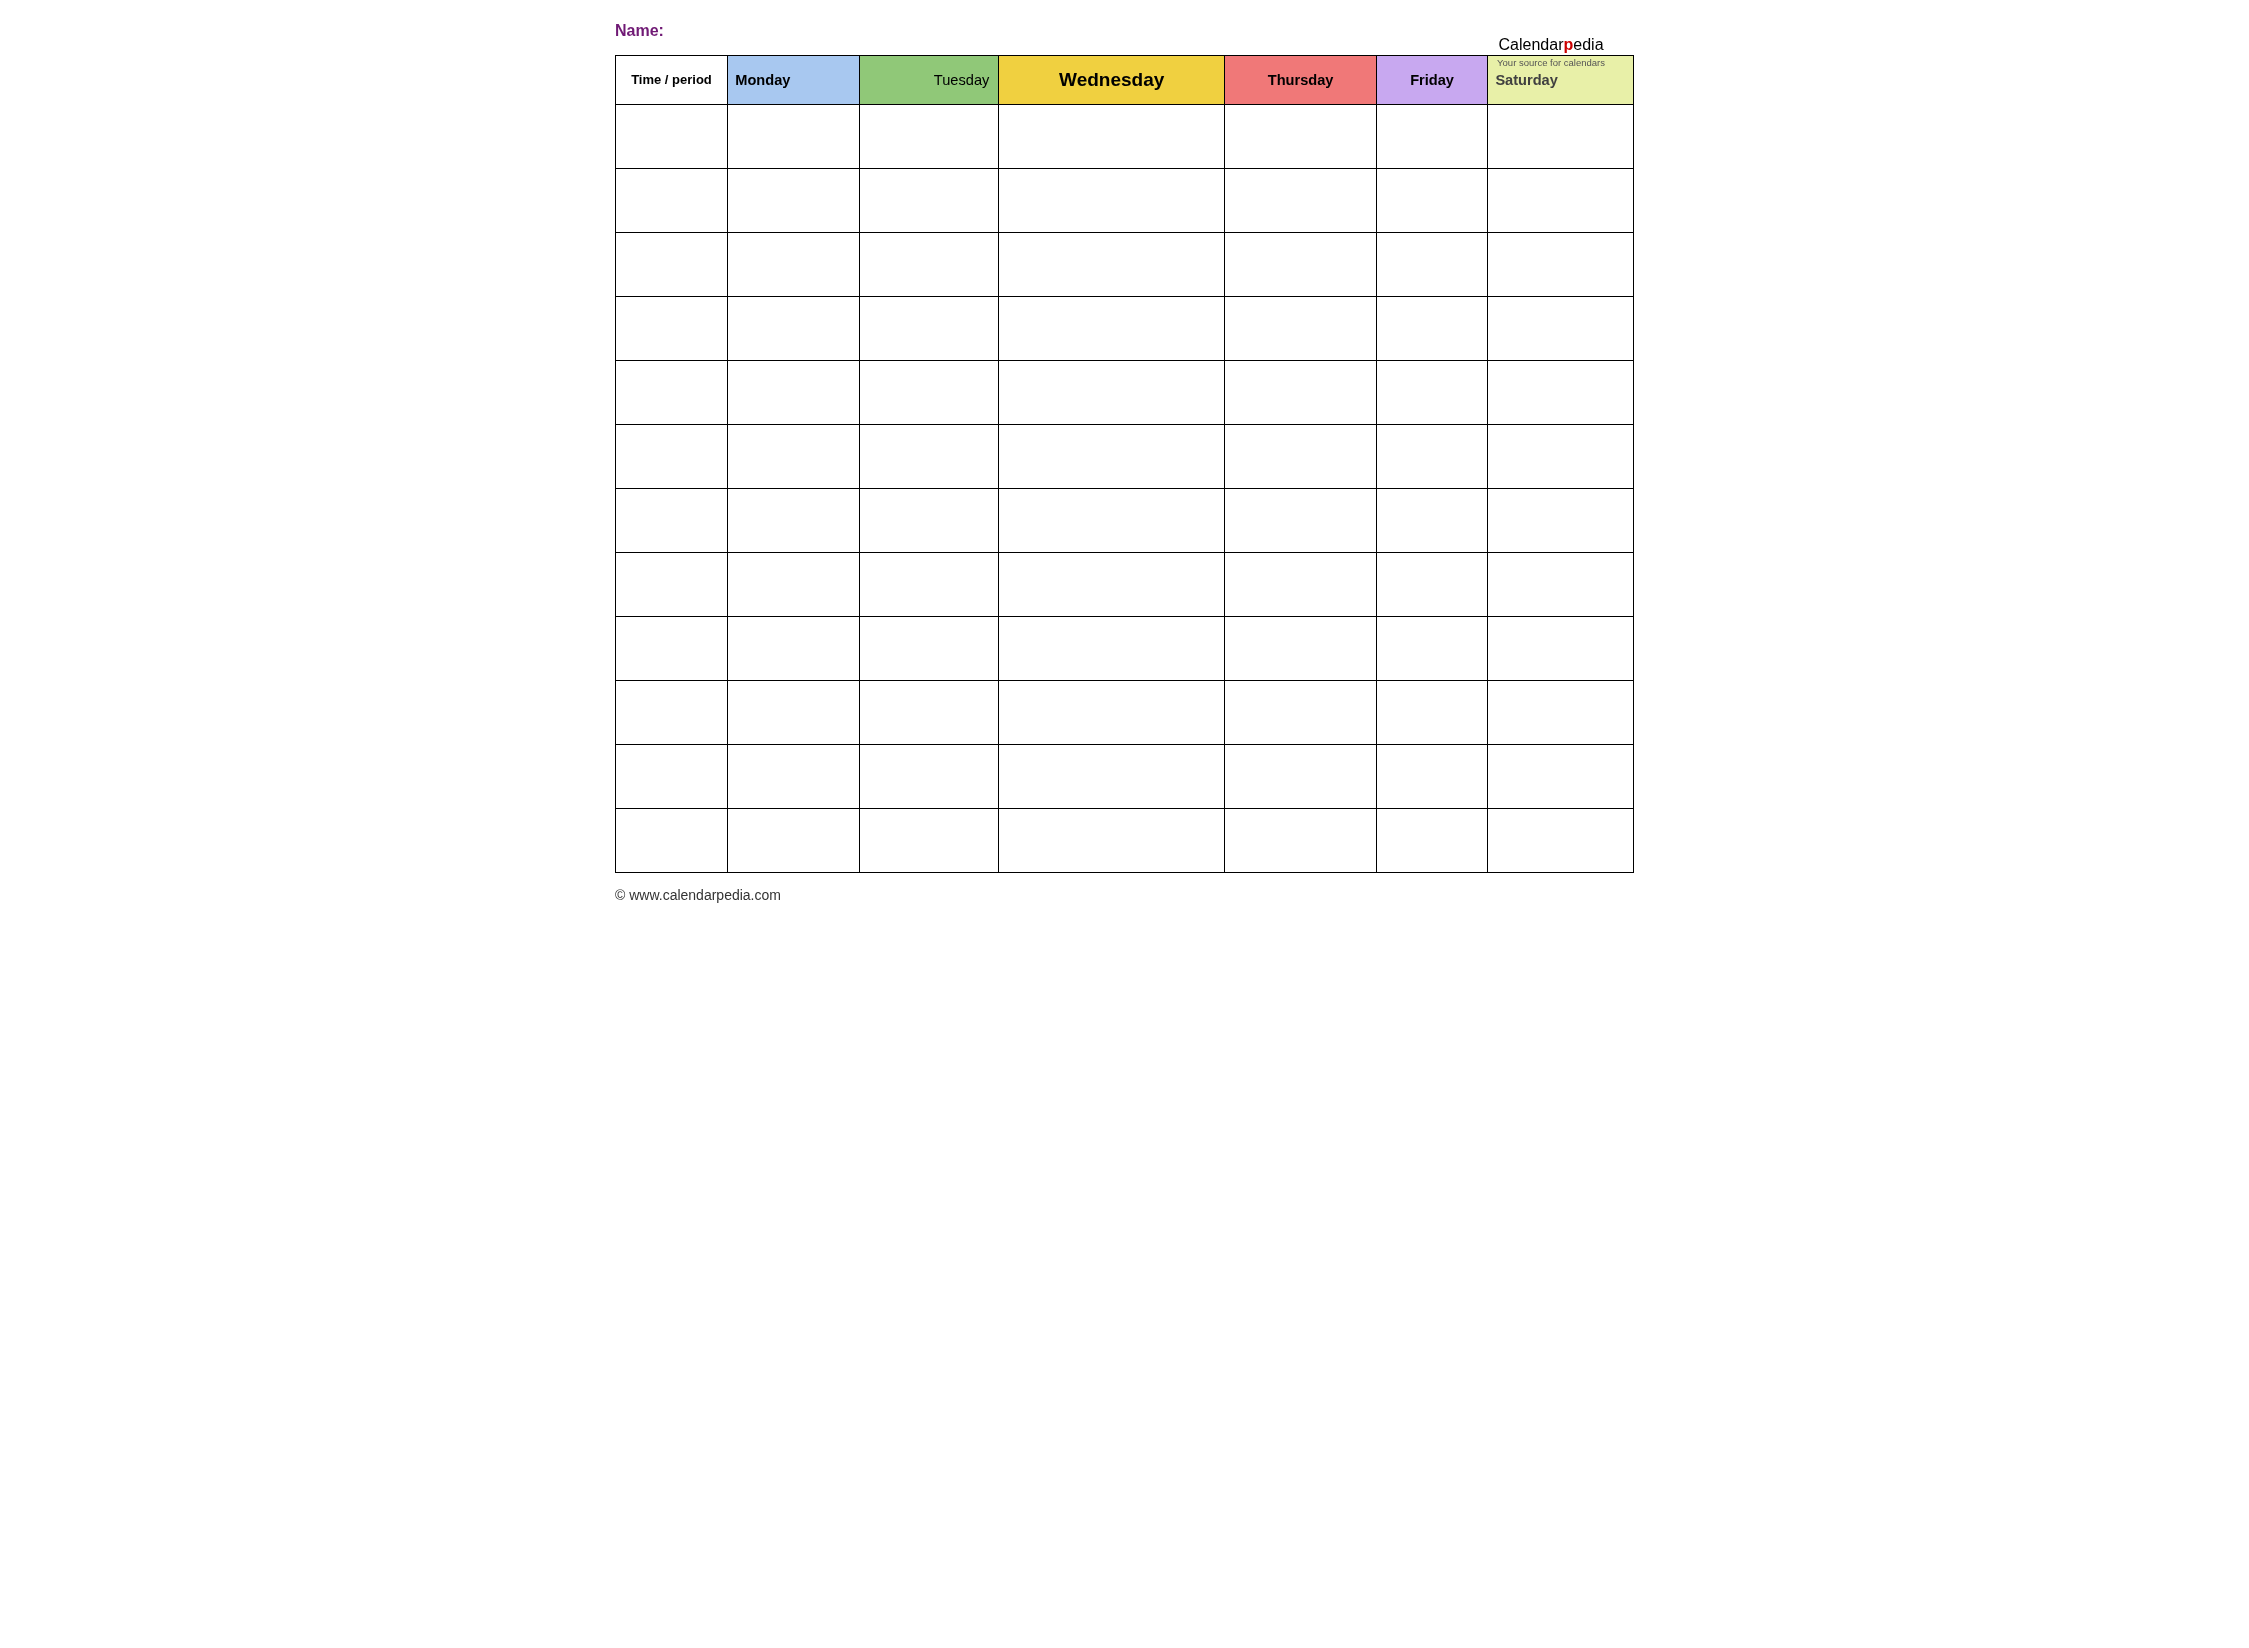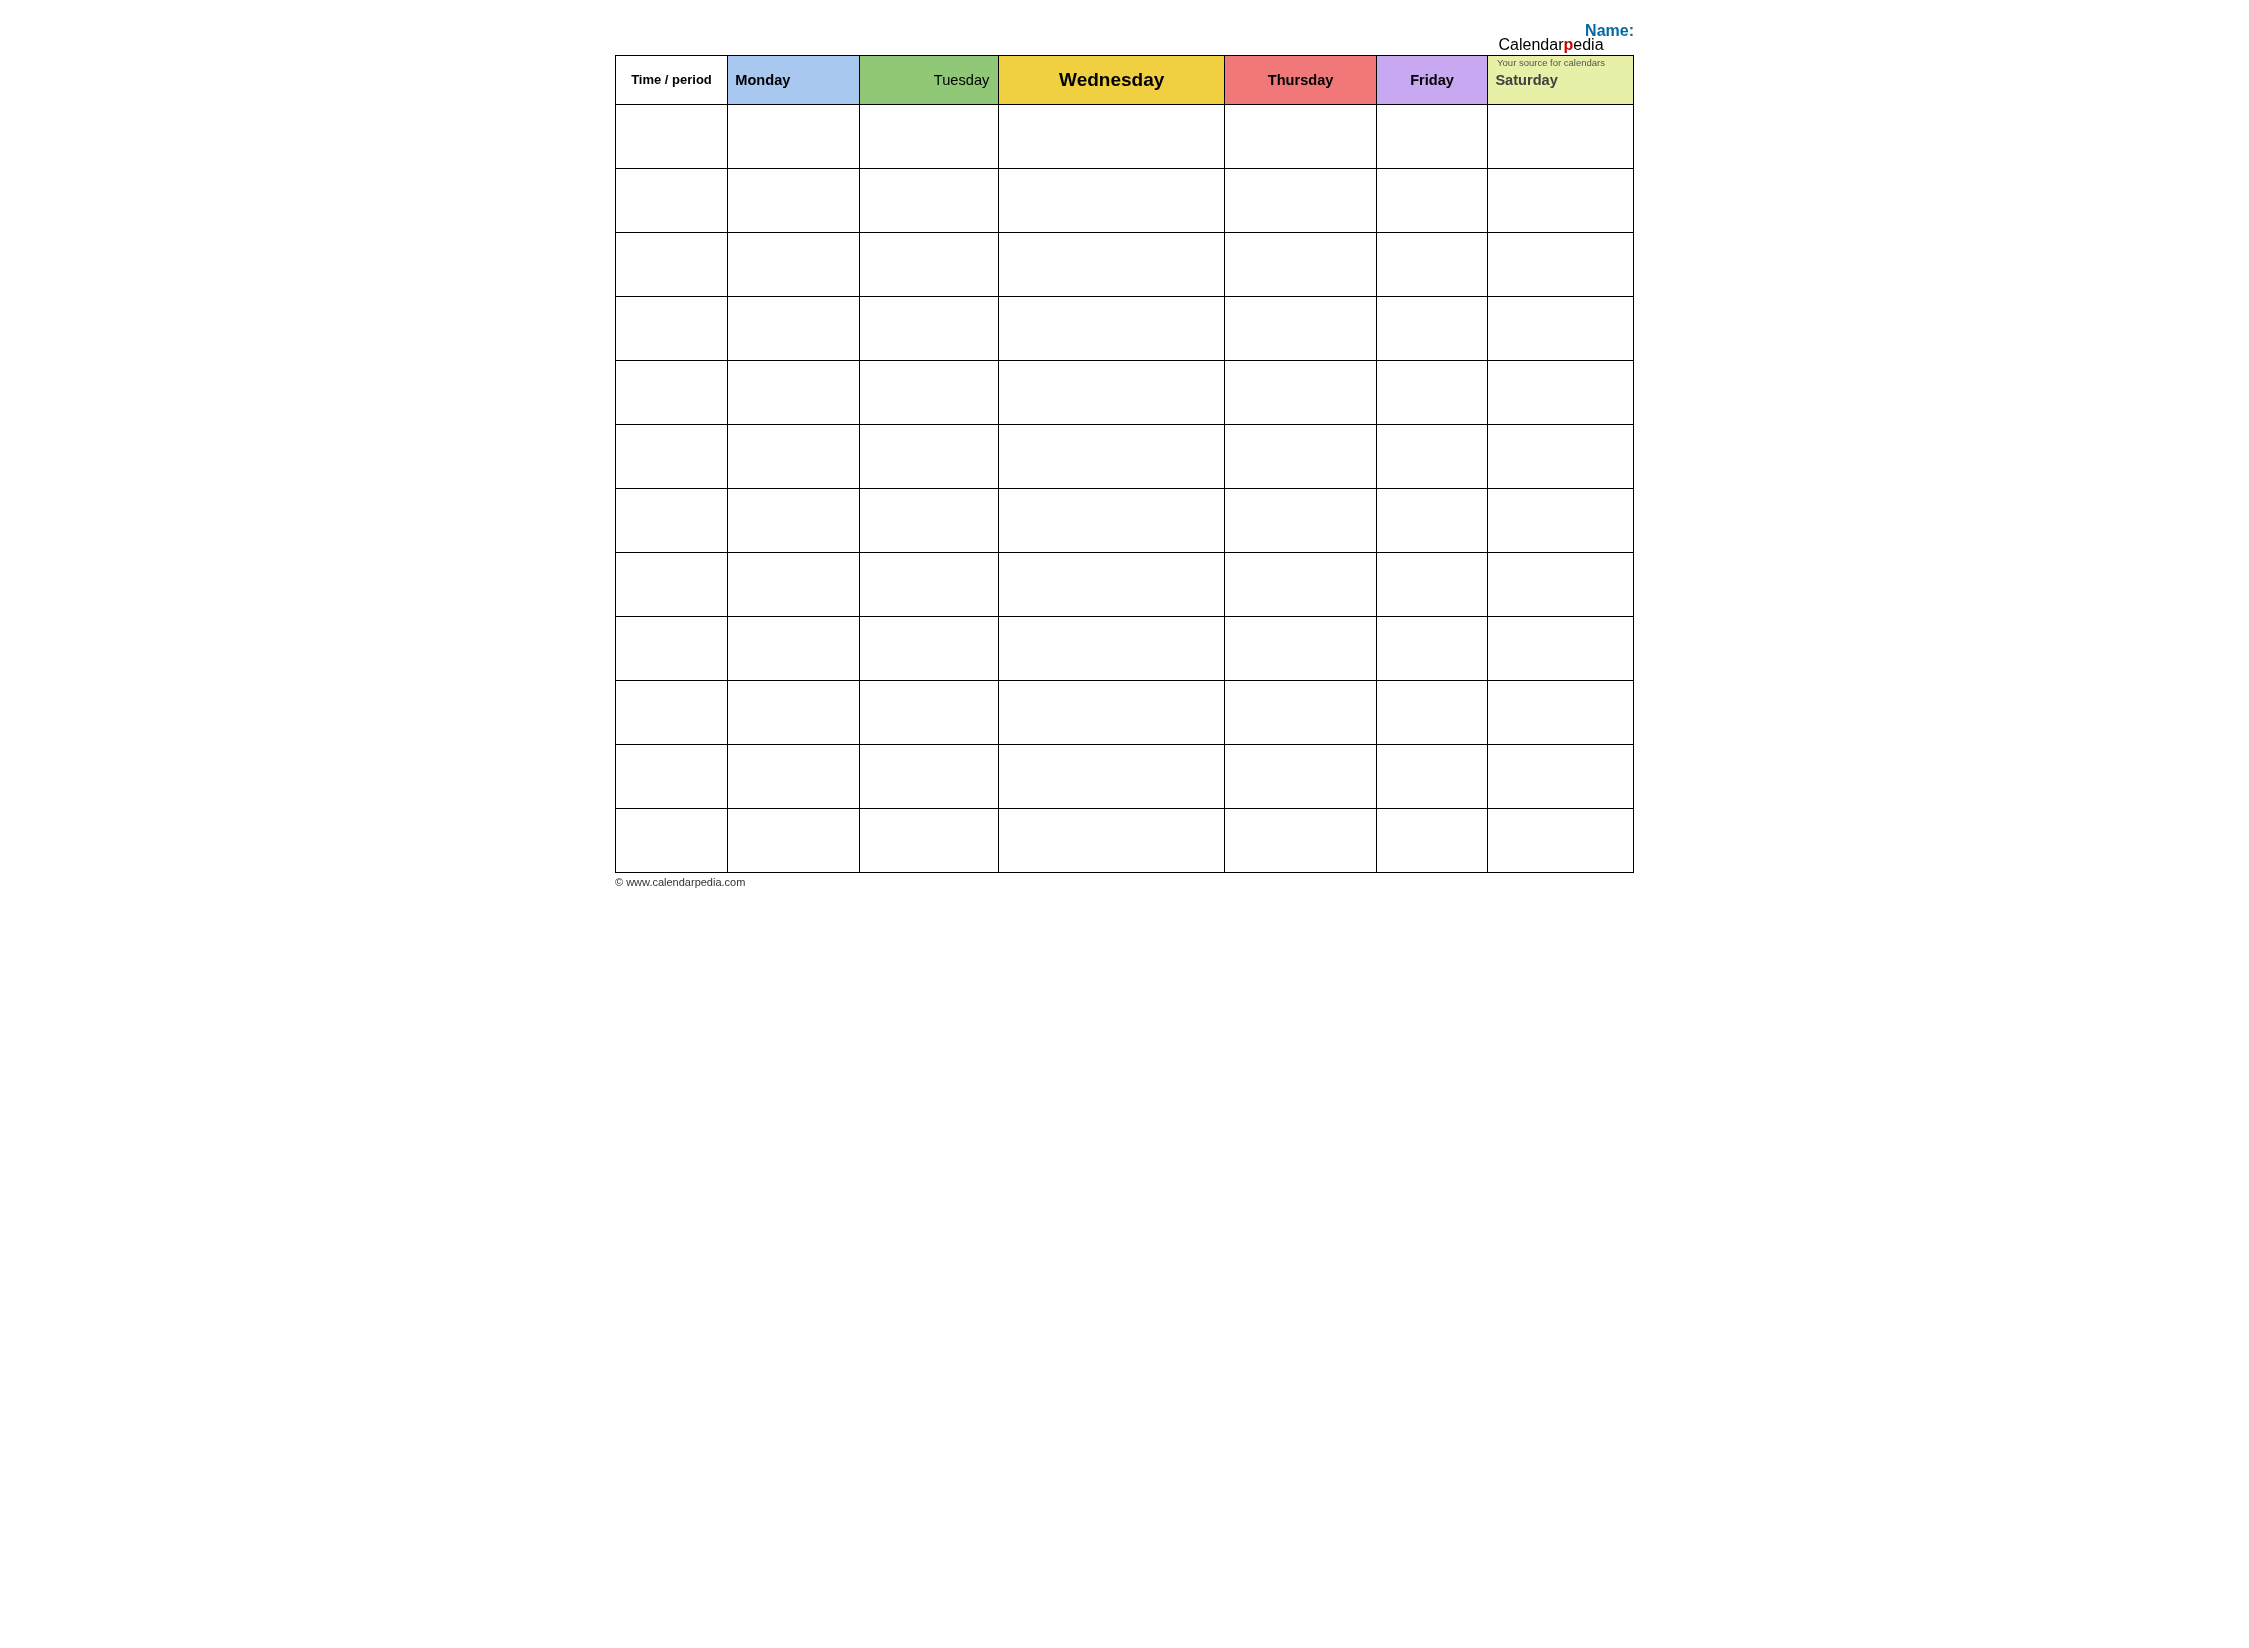--- a/index.html
+++ b/index.html
@@ -18,23 +18,22 @@
       font-size: 38px;
       font-weight: bold;
       color: #000000;
       margin-bottom: 7.3px;
       line-height: 1.1;
     }
 
     .name-row {
       font-size: 16px;
       font-weight: bold;
-      color: #0369a1;
+      color: #701a75;
       margin-bottom: 14.6px;
-      text-align: right;
     }
 
     .logo-area {
       position: absolute;
       top: 12px;
       right: 29px;
       text-align: center;
       font-size: 13px;
       line-height: 1.4;
     }
@@ -128,22 +127,22 @@
       padding: 13px 7.3px;
       color: #404040;
     }
 
     .data-row td {
       height: 64px;
       padding: 2.9px;
     }
 
     .footer {
-      margin-top: 3px;
-      font-size: 11px;
+      margin-top: 14px;
+      font-size: 14px;
       color: #333333;
     }
 
     .page-wrapper {
       position: relative;
       max-width: 1019px;
       margin: 0 auto;
     }
   </style>
 </head>

